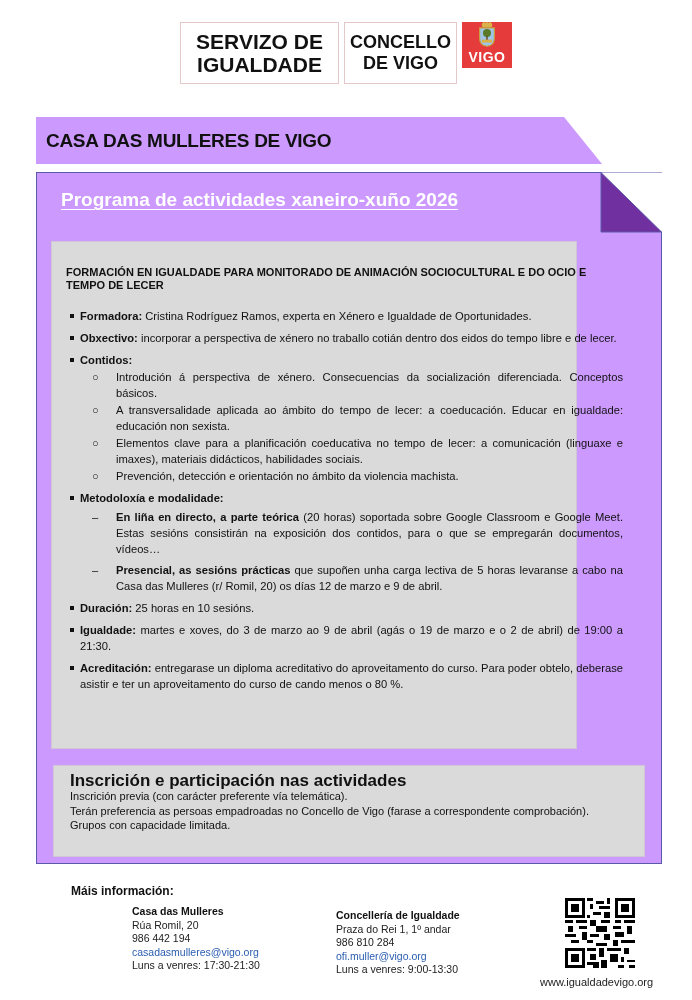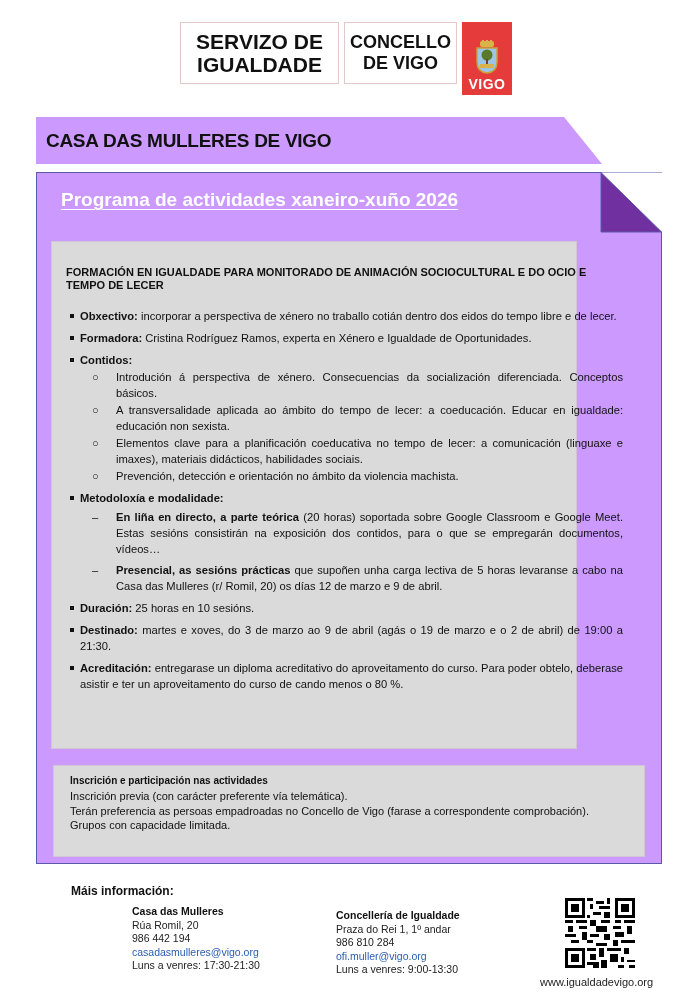--- a/index.html
+++ b/index.html
@@ -2,21 +2,21 @@
 <html><head>
   <meta charset="utf-8">
   <style>
     html, body { margin: 0; padding: 0; background: #ffffff; }
     body { width: 692px; height: 1000px; position: relative; overflow: hidden; font-family: "Liberation Sans", sans-serif; color: #111; }
 
     
     .logo-box { position: absolute; border: 1px solid #e3c9c9; background: #fff; display: flex; align-items: center; justify-content: center; text-align: center; font-weight: bold; color: #111; }
     #logo-servizo { left: 180px; top: 22px; width: 157px; height: 60px; font-size: 21px; line-height: 23px; }
     #logo-concello { left: 344px; top: 22px; width: 111px; height: 60px; font-size: 18px; line-height: 21px; }
-    #logo-vigo { position: absolute; left: 462px; top: 22px; width: 50px; height: 73px; background: #e53b3b; display: flex; flex-direction: column; align-items: center; justify-content: flex-end; }
+    #logo-vigo { position: absolute; left: 462px; top: 22px; width: 50px; height: 46px; background: #e53b3b; display: flex; flex-direction: column; align-items: center; justify-content: flex-end; }
     #logo-vigo .vigo-text { color: #fff; font-weight: bold; font-size: 14px; margin-bottom: 3px; letter-spacing: 0.5px; }
     #logo-vigo .shield { width: 26px; height: 34px; margin-bottom: 2px; }
 
     
     #title-banner { position: absolute; left: 36px; top: 117px; width: 566px; height: 33px; }
     #title-banner svg { position: absolute; left: 0; top: 0; }
     #title-banner .title-text { position: absolute; left: 10px; top: 13px; font-size: 19px; font-weight: bold; color: #111; letter-spacing: -0.3px; }
 
     
     #main-panel { position: absolute; left: 36px; top: 172px; width: 626px; height: 692px; }
@@ -30,21 +30,21 @@
     .item { position: relative; padding-left: 12px; margin-bottom: 6px; text-align: justify; }
     .item .bullet { position: absolute; left: 2px; top: 6px; width: 4px; height: 4px; background: #111; }
     .item b { font-weight: bold; }
     .sub { position: relative; padding-left: 36px; text-align: justify; margin-top: 1px; }
     .sub .marker { position: absolute; left: 12px; top: 0; }
     .sub.circle .marker { font-size: 11px; }
     .sub.dash { margin-top: 3px; margin-bottom: 5px; }
 
     
     #inscription-box { position: absolute; left: 18px; top: 594px; width: 590px; height: 90px; background: #dadada; box-shadow: 0 0 0 1px #cfc6d6; font-size: 11px; line-height: 14.5px; }
-    #inscription-box .ins-title { position: absolute; left: 16px; top: 8px; font-weight: bold; font-size: 10px; }
+    #inscription-box .ins-title { position: absolute; left: 16px; top: 8px; font-weight: bold; font-size: 17px; }
     #inscription-box .ins-lines { position: absolute; left: 16px; top: 23px; }
 
     
     .footer { font-family: "Liberation Sans", sans-serif; }
     #more-info { position: absolute; left: 63px; top: 884px; font-weight: bold; font-size: 12px; margin-left: 8px; }
     .contact { position: absolute; font-size: 10.5px; line-height: 13.5px; color: #222; }
     .contact .name { font-weight: bold; color: #111; }
     .contact a { color: #2a5db0; }
     #contact-casa { left: 132px; top: 905px; }
     #contact-concelleria { left: 336px; top: 909px; }
@@ -98,26 +98,26 @@
   </svg>
   <div class="program-title">Programa de actividades xaneiro-xuño 2026</div>
 
   <div id="content-box">
     <div class="course-title">FORMACIÓN EN IGUALDADE PARA MONITORADO DE ANIMACIÓN SOCIOCULTURAL E DO OCIO E TEMPO DE LECER</div>
     <div class="items">
 
 
       <div class="item">
         <span class="bullet"></span>
+        <b>Formadora:</b><span> Cristina Rodríguez Ramos, experta en Xénero e Igualdade de Oportunidades.</span>
+      </div>
+
+      <div class="item">
+        <span class="bullet"></span>
         <b>Obxectivo:</b><span> incorporar a perspectiva de xénero no traballo cotián dentro dos eidos do tempo libre e de lecer.</span>
-      </div>
-
-      <div class="item">
-        <span class="bullet"></span>
-        <b>Formadora:</b><span> Cristina Rodríguez Ramos, experta en Xénero e Igualdade de Oportunidades.</span>
       </div>
 
       <div class="item">
         <span class="bullet"></span>
         <b>Contidos:</b>
         <div class="sub circle"><span class="marker">○</span><span>Introdución á perspectiva de xénero. Consecuencias da socialización diferenciada. Conceptos básicos.</span></div>
         <div class="sub circle"><span class="marker">○</span><span>A transversalidade aplicada ao ámbito do tempo de lecer: a coeducación. Educar en igualdade: educación non sexista.</span></div>
         <div class="sub circle"><span class="marker">○</span><span>Elementos clave para a planificación coeducativa no tempo de lecer: a comunicación (linguaxe e imaxes), materiais didácticos, habilidades sociais.</span></div>
         <div class="sub circle"><span class="marker">○</span><span>Prevención, detección e orientación no ámbito da violencia machista.</span></div>
       </div>
@@ -129,21 +129,21 @@
         <div class="sub dash"><span class="marker">–</span><b>Presencial, as sesións prácticas</b><span> que supoñen unha carga lectiva de 5 horas levaranse a cabo na Casa das Mulleres (r/ Romil, 20) os días 12 de marzo e 9 de abril.</span></div>
       </div>
 
       <div class="item">
         <span class="bullet"></span>
         <b>Duración:</b><span> 25 horas en 10 sesións.</span>
       </div>
 
       <div class="item">
         <span class="bullet"></span>
-        <b>Destinado:</b><span>  martes e xoves, do 3 de marzo ao 9 de abril (agás o 19 de marzo e o 2 de abril) de 19:00 a 21:30.</span>
+        <b>Igualdade:</b><span>  martes e xoves, do 3 de marzo ao 9 de abril (agás o 19 de marzo e o 2 de abril) de 19:00 a 21:30.</span>
       </div>
 
       <div class="item">
         <span class="bullet"></span>
         <b>Acreditación:</b><span> entregarase un diploma acreditativo do aproveitamento do curso. Para poder obtelo, deberase asistir e ter un aproveitamento do curso de cando menos o 80 %.</span>
       </div>
 
     </div>
   </div>
 

